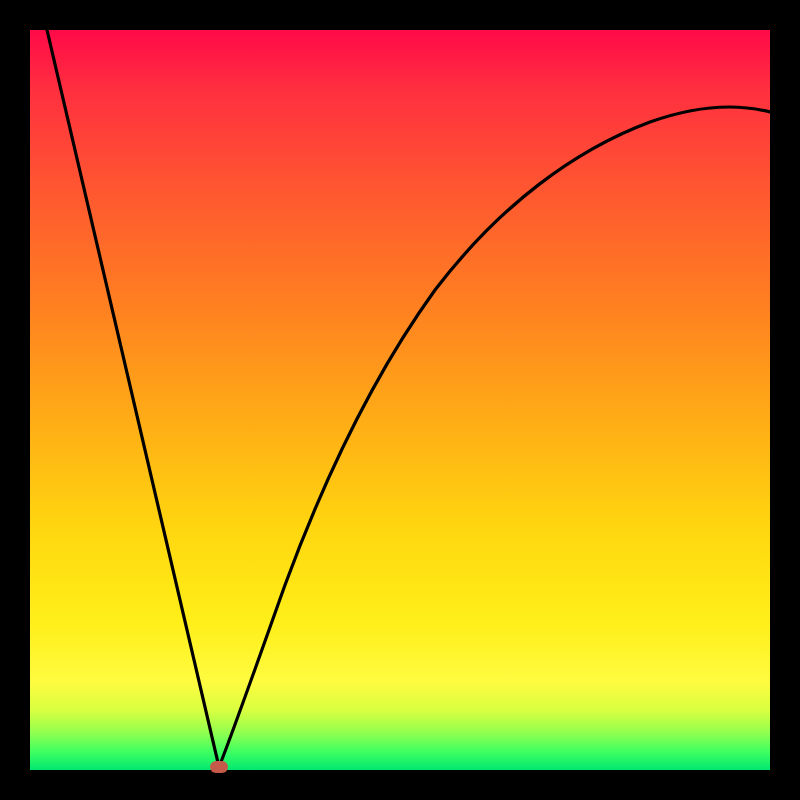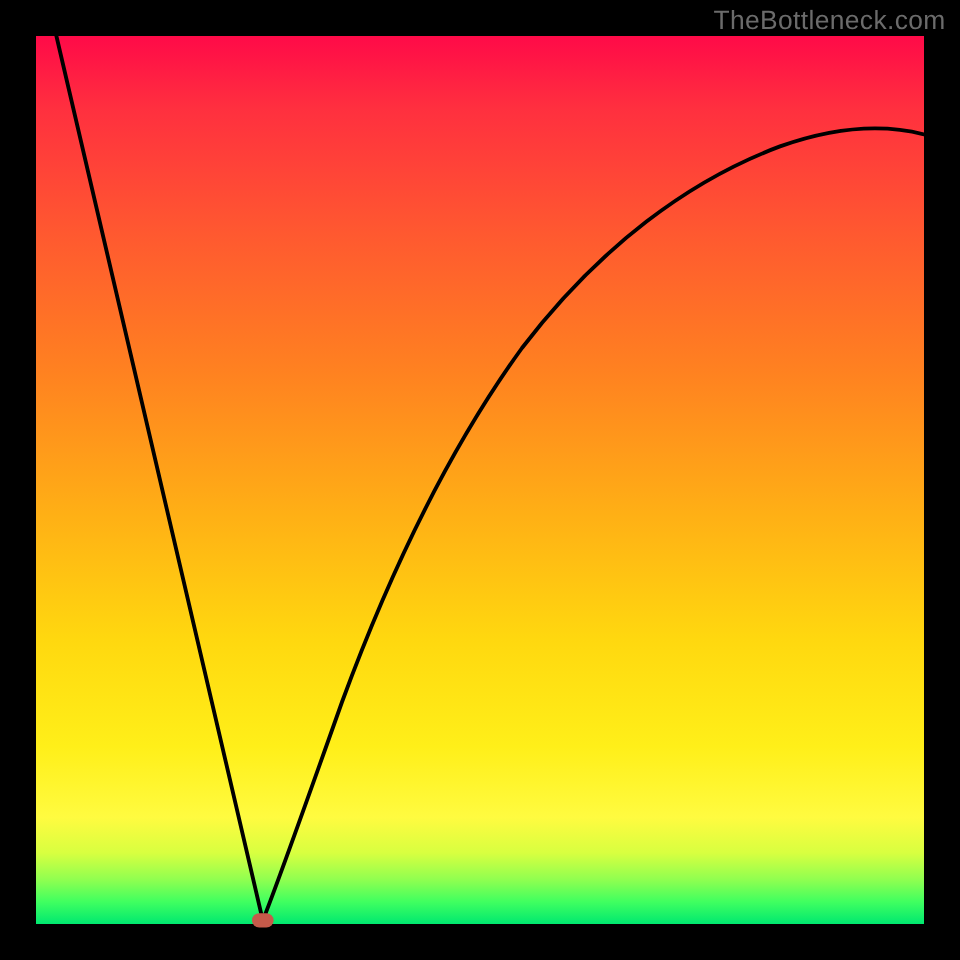--- a/index.html
+++ b/index.html
@@ -79,15 +79,14 @@
                C 200 710, 222 648, 255 555
                C 290 460, 340 350, 405 260
                C 470 175, 545 120, 620 92
                C 665 76, 705 73, 740 82" fill="none" stroke="#000" stroke-width="3.2" stroke-linecap="round"></path>
     </svg>
 
     <div class="marker" style="left:189px; top:737px;"></div>
 
   </div>
 
-  <div class="watermark">TheBottleneck.com</div>
 
 </div>
 
 </body></html>

